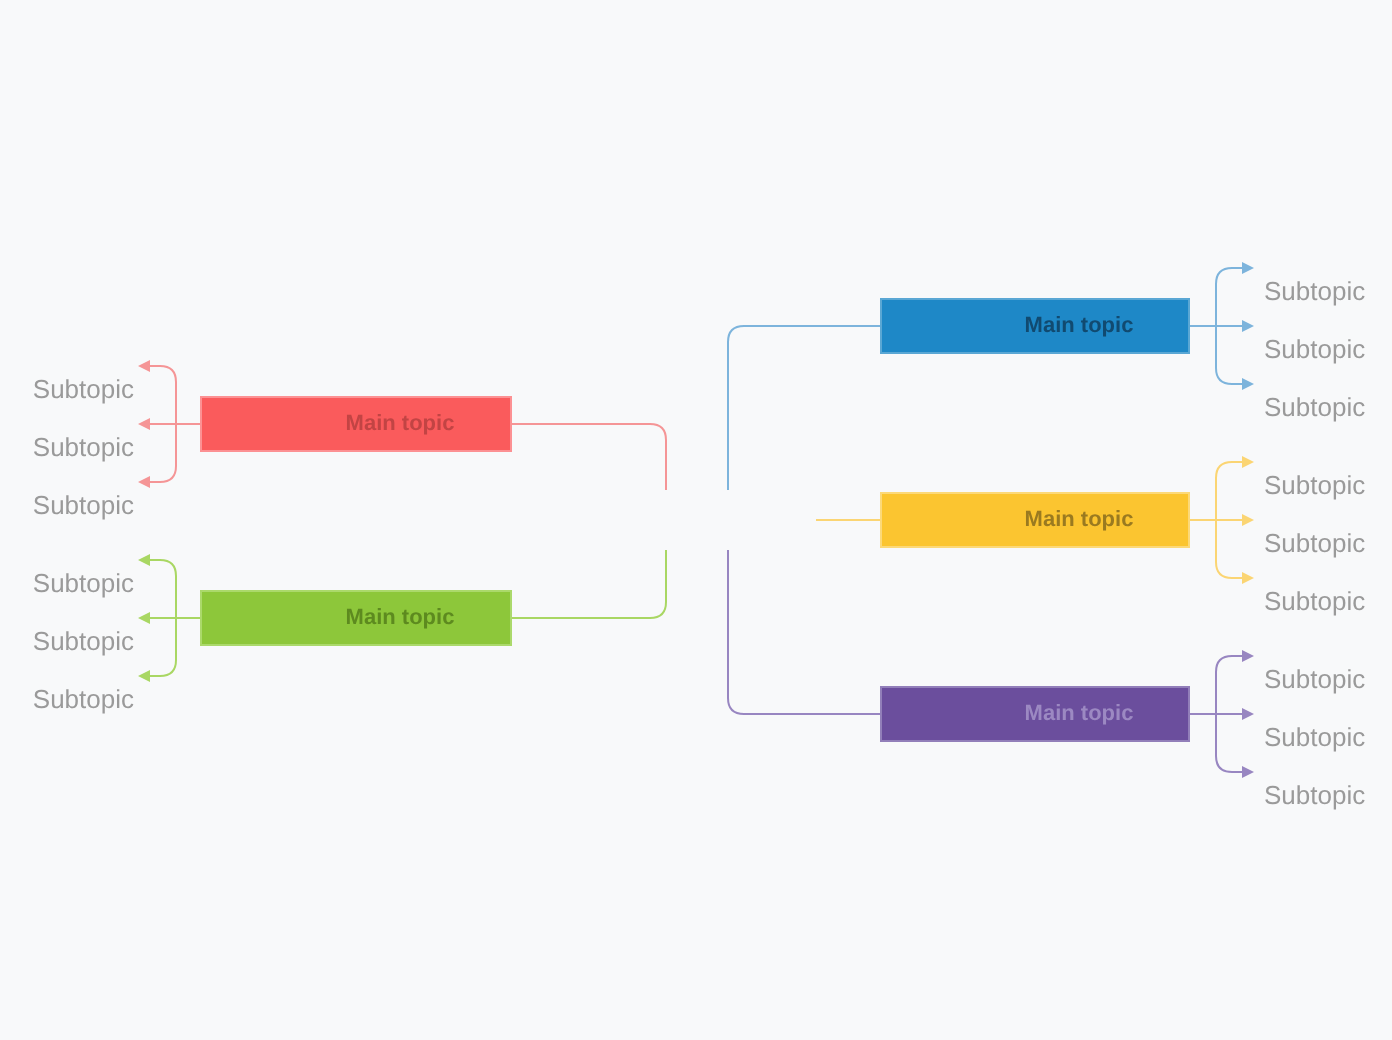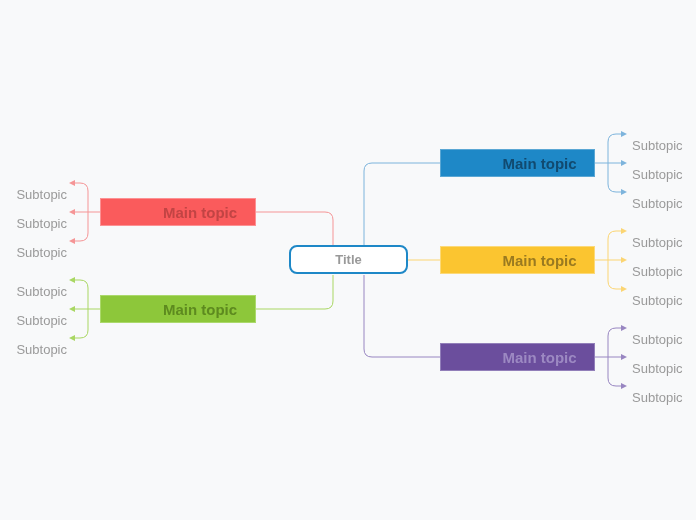--- a/index.html
+++ b/index.html
@@ -16,21 +16,21 @@
     width: 696px; height: 520px;
   }
   svg.edges path { fill: none; stroke-width: 1; }
   .node {
     position: absolute;
     box-sizing: border-box;
     height: 28px;
     display: flex;
     align-items: center;
     justify-content: center;
-    font-size: 15px;
+    font-size: 11px;
     font-weight: bold;
     border: 1px solid transparent;
     padding-left: 44px;
   }
   .title-node {
     position: absolute;
     box-sizing: border-box;
     left: 289px; top: 245px;
     width: 119px; height: 29px;
     border: 2.5px solid;
@@ -97,21 +97,20 @@
     <g>
       <path d="M364,275 V349 Q364,357 372,357 H440" stroke="#9886c1"></path>
       <path d="M595,357 H622" stroke="#9886c1"></path>
       <path d="M622,328 H616 Q608,328 608,336 V378 Q608,386 616,386 H622" stroke="#9886c1"></path>
       <polygon points="627,328 621,325 621,331" fill="#9886c1"></polygon>
       <polygon points="627,357 621,354 621,360" fill="#9886c1"></polygon>
       <polygon points="627,386 621,383 621,389" fill="#9886c1"></polygon>
     </g>
   </svg>
 
-  <div class="title-node" style="background: rgb(255, 255, 255); border-color: rgb(30, 136, 199); color: rgb(153, 153, 153);">Title</div>
 
   <div class="node" style="left: 100px; top: 198px; width: 156px; background: rgb(250, 91, 92); color: rgb(194, 68, 68); border-color: rgb(252, 145, 147);">Main topic</div>
   <div class="node" style="left: 100px; top: 295px; width: 156px; background: rgb(141, 199, 58); color: rgb(93, 138, 31); border-color: rgb(171, 217, 107);">Main topic</div>
   <div class="node" style="left: 440px; top: 149px; width: 155px; background: rgb(30, 136, 199); color: rgb(17, 74, 112); border-color: rgb(90, 167, 212);">Main topic</div>
   <div class="node" style="left: 440px; top: 246px; width: 155px; background: rgb(251, 197, 48); color: rgb(154, 122, 32); border-color: rgb(252, 217, 120);">Main topic</div>
   <div class="node" style="left: 440px; top: 343px; width: 155px; background: rgb(107, 78, 157); color: rgb(156, 137, 194); border-color: rgb(146, 127, 185);">Main topic</div>
 
   <div style="color: rgb(154, 154, 154);">
 
     <div class="sub left" style="top:175px;">Subtopic</div>

